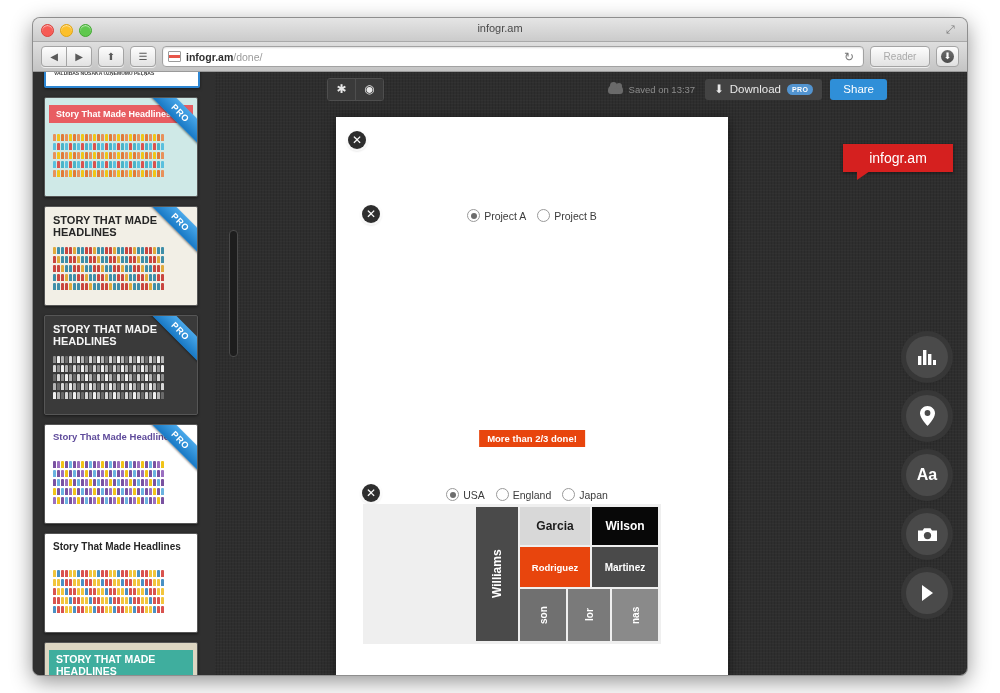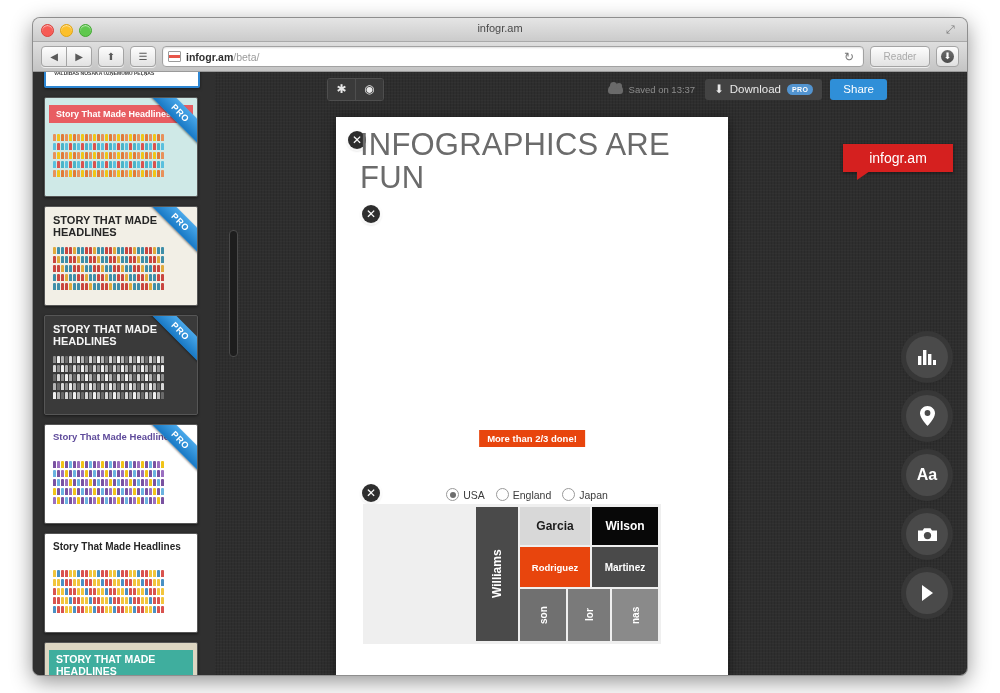--- a/index.html
+++ b/index.html
@@ -152,21 +152,21 @@
 
   <div class="toolbar">
     <div class="navgrp">
       <div class="btn-pill">◀</div>
       <div class="btn-pill">▶</div>
     </div>
     <div class="btn-pill btn-sq">⬆</div>
     <div class="btn-pill btn-sq">☰</div>
     <div class="urlbar">
       <div class="favicon"></div>
-      <div class="urltext"><b>infogr.am</b><span>/beta/</span></div>
+      <div class="urltext"><b>infogr.am</b><span>/done/</span></div>
       <div class="reload">↻</div>
     </div>
     <div class="btn-pill reader-btn">Reader</div>
     <div class="dl-btn">
           <div class="dl-dot">⬇</div>
         </div>
   </div>
 
   <div class="app">
 
@@ -974,23 +974,32 @@
         <div class="dlbtn">
           <span>⬇</span>
           <span>Download</span>
           <span class="pro-badge">PRO</span>
         </div>
         <div class="sharebtn">Share</div>
       </div>
 
       <div class="sheet">
         <div class="xbtn" style="left:12px;top:14px;">✕</div>
-        <div class="ig-title">INFOGRAPHICS ARE FUN</div>
 
         <div class="xbtn" style="left:26px;top:88px;">✕</div>
+        <div class="radios" style="position:absolute;left:0;right:0;top:92px;" id="radios-project">
+              <div class="radio">
+                <span class="rdot on"></span>
+                <span>Project A</span>
+              </div>
+              <div class="radio">
+                <span class="rdot"></span>
+                <span>Project B</span>
+              </div>
+            </div>
 
         <div class="gcaption">More than 2/3 done!</div>
 
         <div class="xbtn" style="left:26px;top:367px;">✕</div>
         <div class="radios" style="position:absolute;left:0;right:10px;top:371px;align-items:flex-end;" id="radios-country">
               <div class="radio">
                 <span class="rdot on"></span>
                 <span>USA</span>
               </div>
               <div class="radio">

